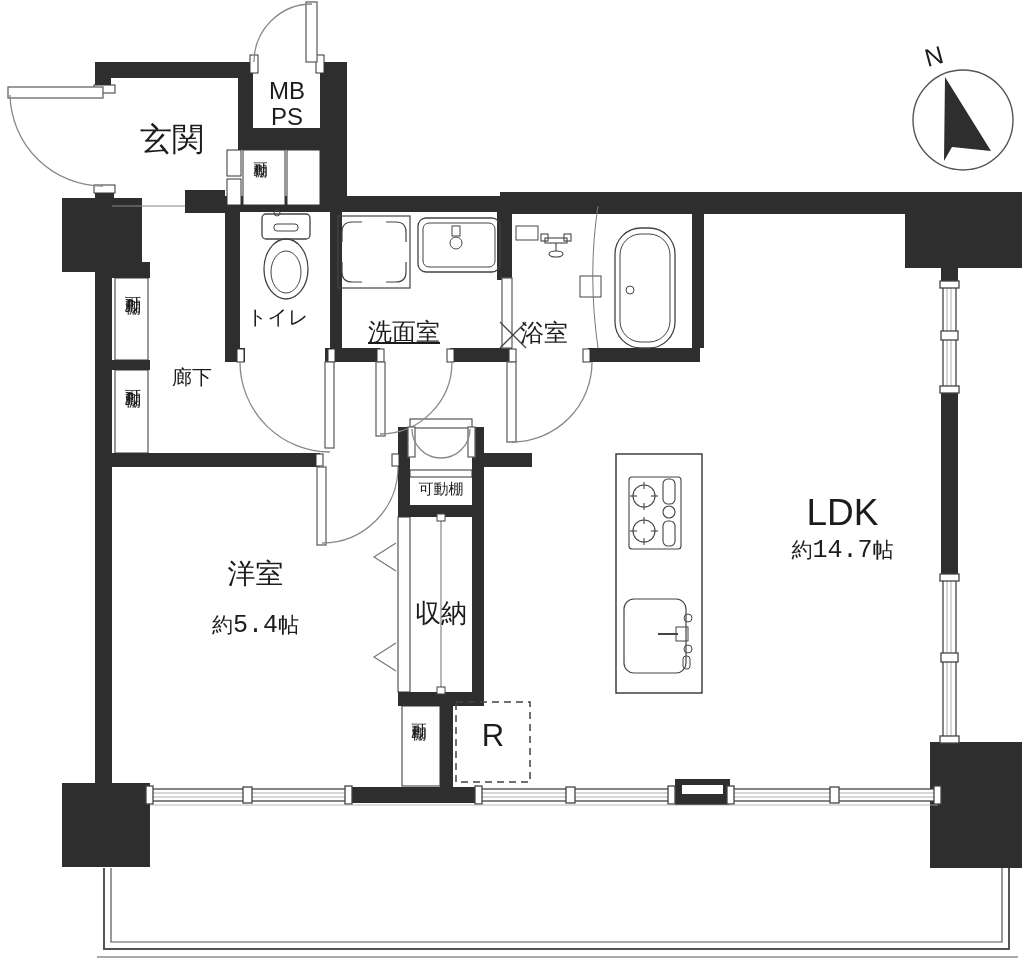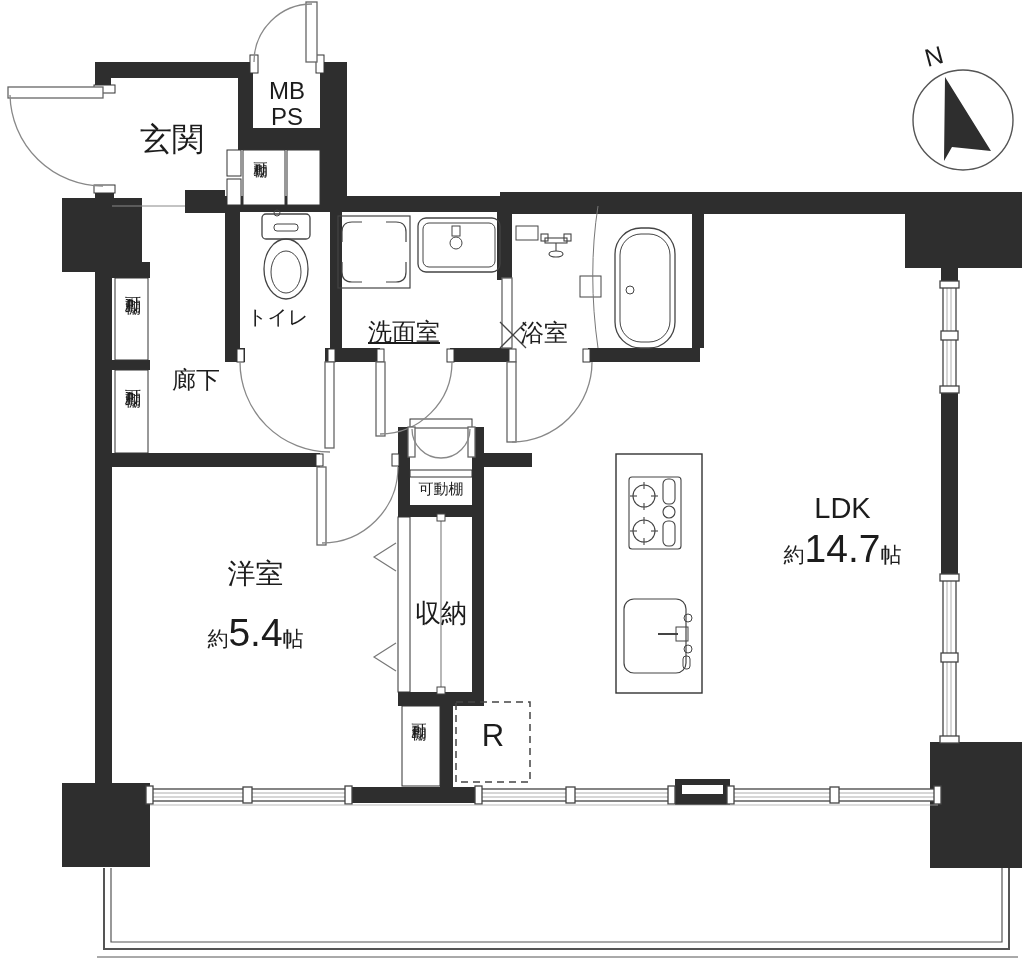--- a/index.html
+++ b/index.html
@@ -3,21 +3,21 @@
 <meta charset="utf-8">
 <style>
   html,body{margin:0;padding:0;background:#fff;}
   #plan{position:relative;width:1024px;height:964px;background:#fff;overflow:hidden;
         font-family:"Liberation Sans","DejaVu Sans",sans-serif;color:#1c1c1c;}
   #plan svg{position:absolute;left:0;top:0;}
   .label{position:absolute;white-space:nowrap;color:#1c1c1c;}
   .v{writing-mode:vertical-rl;text-orientation:upright;letter-spacing:1px;}
   .ctr{text-align:center;white-space:nowrap;}
   .small-unit{font-size:21px;}
-  .big-num{font-size:39px;}
+  .big-num{font-size:25px;font-family:Liberation Mono, monospace;}
 </style>
 </head>
 <body>
 
 <div id="plan">
 
 <svg width="1024" height="964" viewBox="0 0 1024 964">
 
   <g fill="#2e2e2e" stroke="none">
     <rect x="95" y="62" width="158" height="16"></rect>
@@ -272,35 +272,35 @@
 <div class="label v" style="left:122px;top:284px;font-size:16px;">可動棚</div>
 
 <div class="label v" style="left:122px;top:377px;font-size:16px;">可動棚</div>
 
 <div class="label" style="left:247px;top:304px;font-size:20px;">トイレ</div>
 
 <div class="label" style="left:368px;top:316px;font-size:24px;text-decoration:underline;">洗面室</div>
 
 <div class="label" style="left:520px;top:317px;font-size:24px;">浴室</div>
 
-<div class="label" style="left:172px;top:364px;font-size:24px;">廊下</div>
+<div class="label" style="left:172px;top:364px;font-size:20px;">廊下</div>
 
 <div class="label ctr" style="left:407px;top:480px;width:68px;font-size:15px;">可動棚</div>
 
 <div class="label ctr" style="left:407px;top:596px;width:68px;font-size:26px;">収納</div>
 
 <div class="label ctr" style="left:158px;top:555px;width:195px;">
   <div style="font-size:28px;">洋室</div>
   <div style="margin-top:18px;">
     <span class="small-unit">約</span><span class="big-num">5.4</span><span class="small-unit">帖</span>
   </div>
 </div>
 
 <div class="label ctr" style="left:745px;top:492px;width:195px;">
-  <div style="font-size:29px;">LDK</div>
+  <div style="font-size:37px;">LDK</div>
   <div style="margin-top:2px;">
     <span class="small-unit">約</span><span class="big-num">14.7</span><span class="small-unit">帖</span>
   </div>
 </div>
 
 <div class="label v" style="left:409px;top:712px;font-size:15px;">可動棚</div>
 
 <div class="label ctr" style="left:458px;top:718px;width:70px;font-size:31px;">R</div>
 
 

